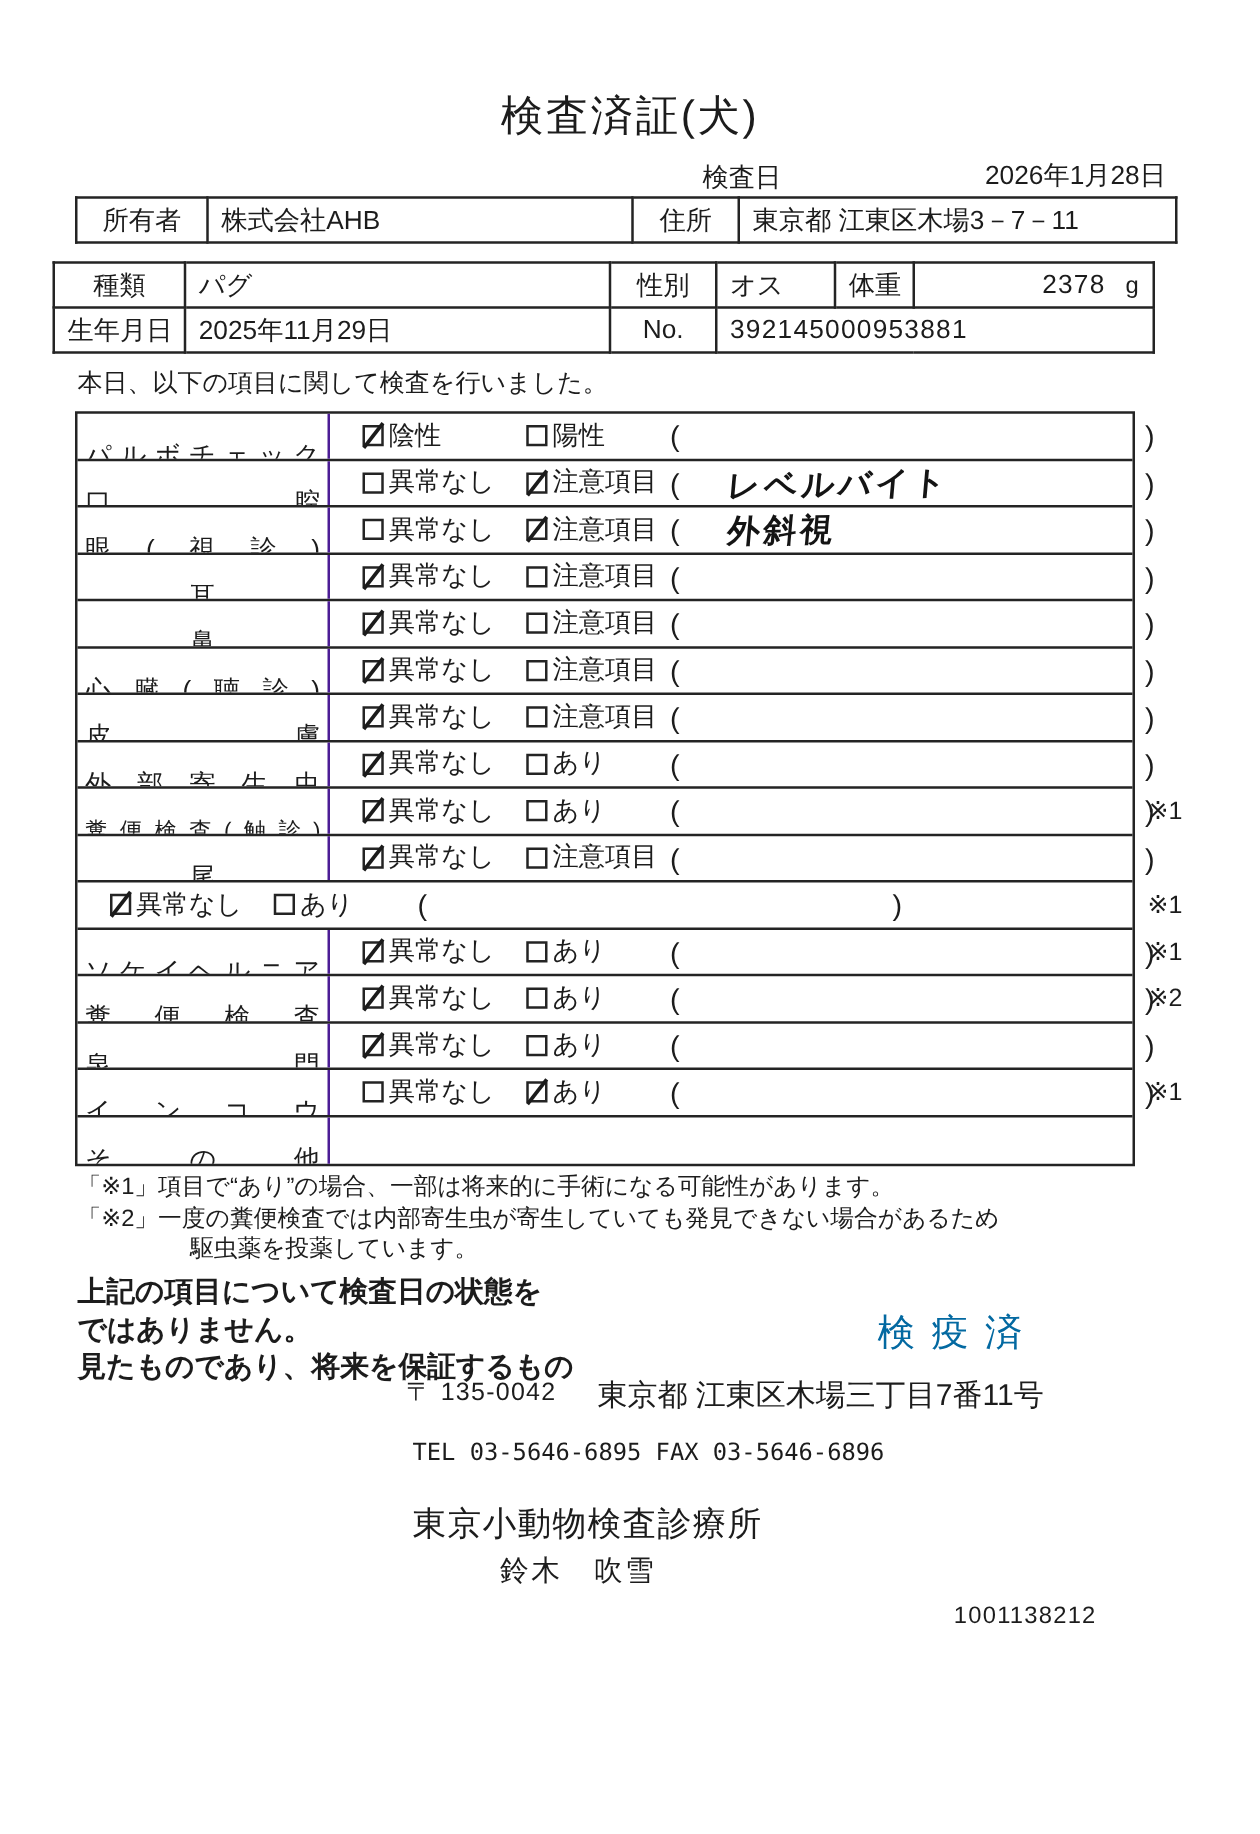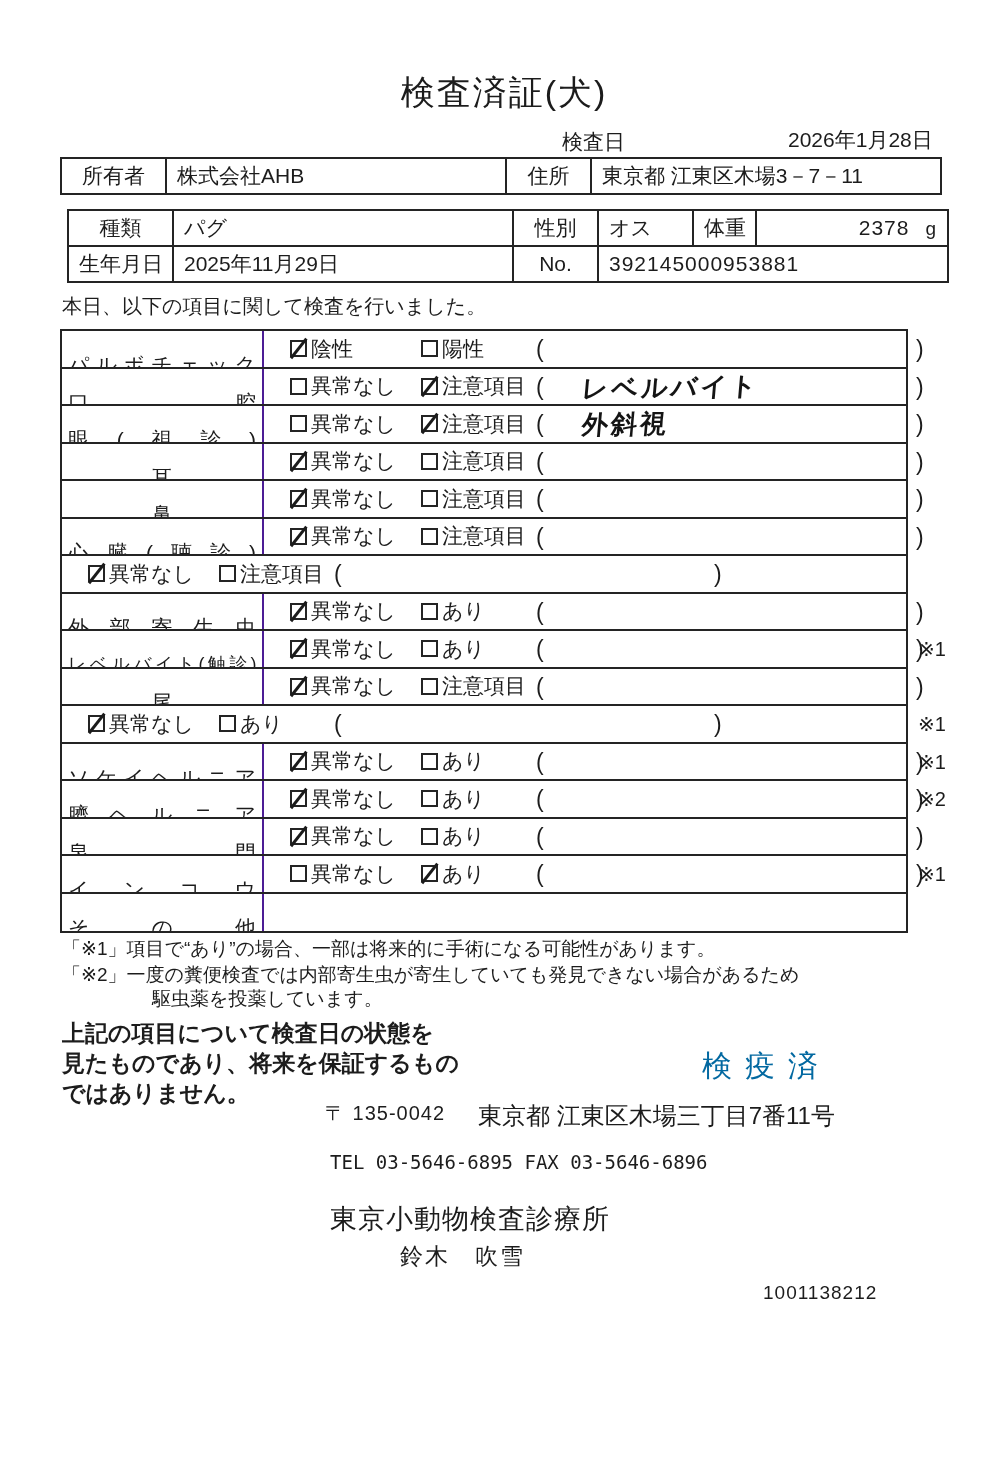--- a/index.html
+++ b/index.html
@@ -17,21 +17,21 @@
   .date-value { top:126px; left:788px; font-size:21px; }
 
   table.doc-table { border-collapse:collapse; table-layout:fixed; }
   table.doc-table td {
     border:2px solid #242424; font-size:21px; padding:0 10px;
     overflow:hidden; white-space:nowrap;
   }
   td.c { text-align:center; padding:0; }
   .owner-table { top:157px; left:60px; width:880px; }
   .owner-table td { height:34px; }
-  .info-table { top:209px; left:67px; width:880px; }
+  .info-table { top:209px; left:42px; width:880px; }
   .info-table td { height:34px; }
   .num { font-size:22px; letter-spacing:1px; }
   .weight-cell { text-align:right; padding-right:10px !important; }
   .weight-unit { display:inline-block; margin-left:16px; font-size:19px; }
 
   .intro { top:293px; left:62px; font-size:20px; }
 
   .exam-table {
     top:329px; left:60px; width:848px;
     border:2px solid #242424; box-sizing:border-box;
@@ -239,20 +239,21 @@
             <span class="cb"></span>
             <span class="opt-text">注意項目</span>
           </span>
           <span class="paren open">(</span>
           <span class="handwritten"></span>
           <span class="paren close">)</span>
         </div>
       <span class="row-note"></span>
     </div>
       <div class="exam-row">
+      <div class="exam-label">皮膚</div>
       <div class="exam-content">
           <span class="opt opt1">
             <span class="cb checked"></span>
             <span class="opt-text">異常なし</span>
           </span>
           <span class="opt opt2">
             <span class="cb"></span>
             <span class="opt-text">注意項目</span>
           </span>
           <span class="paren open">(</span>
@@ -272,21 +273,21 @@
             <span class="cb"></span>
             <span class="opt-text">あり</span>
           </span>
           <span class="paren open">(</span>
           <span class="handwritten"></span>
           <span class="paren close">)</span>
         </div>
       <span class="row-note"></span>
     </div>
       <div class="exam-row">
-      <div class="exam-label small">レベルバイト(触診)</div>
+      <div class="exam-label small">糞便検査(触診)</div>
       <div class="exam-content">
           <span class="opt opt1">
             <span class="cb checked"></span>
             <span class="opt-text">異常なし</span>
           </span>
           <span class="opt opt2">
             <span class="cb"></span>
             <span class="opt-text">あり</span>
           </span>
           <span class="paren open">(</span>
@@ -339,21 +340,21 @@
             <span class="cb"></span>
             <span class="opt-text">あり</span>
           </span>
           <span class="paren open">(</span>
           <span class="handwritten"></span>
           <span class="paren close">)</span>
         </div>
       <span class="row-note">※1</span>
     </div>
       <div class="exam-row">
-      <div class="exam-label">臍ヘルニア</div>
+      <div class="exam-label">糞便検査</div>
       <div class="exam-content">
           <span class="opt opt1">
             <span class="cb checked"></span>
             <span class="opt-text">異常なし</span>
           </span>
           <span class="opt opt2">
             <span class="cb"></span>
             <span class="opt-text">あり</span>
           </span>
           <span class="paren open">(</span>
@@ -402,22 +403,22 @@
       <span class="row-note"></span>
     </div>
     </div>
 
   <div class="abs note1">「※1」項目で“あり”の場合、一部は将来的に手術になる可能性があります。</div>
   <div class="abs note2">「※2」一度の糞便検査では内部寄生虫が寄生していても発見できない場合があるため</div>
   <div class="abs note3">駆虫薬を投薬しています。</div>
 
   <div class="abs disclaimer">
     <div>上記の項目について検査日の状態を</div>
+    <div>ではありません。</div>
     <div>見たものであり、将来を保証するもの</div>
-    <div>ではありません。</div>
   </div>
 
   <div class="abs stamp">検疫済</div>
 
   <div class="abs postal-code">〒 135-0042</div>
   <div class="abs postal-address">東京都 江東区木場三丁目7番11号</div>
   <div class="abs tel-line">TEL 03-5646-6895  FAX 03-5646-6896</div>
   <div class="abs clinic-name">東京小動物検査診療所</div>
   <div class="abs vet-name">鈴木　吹雪</div>
   <div class="abs doc-number">1001138212</div>

